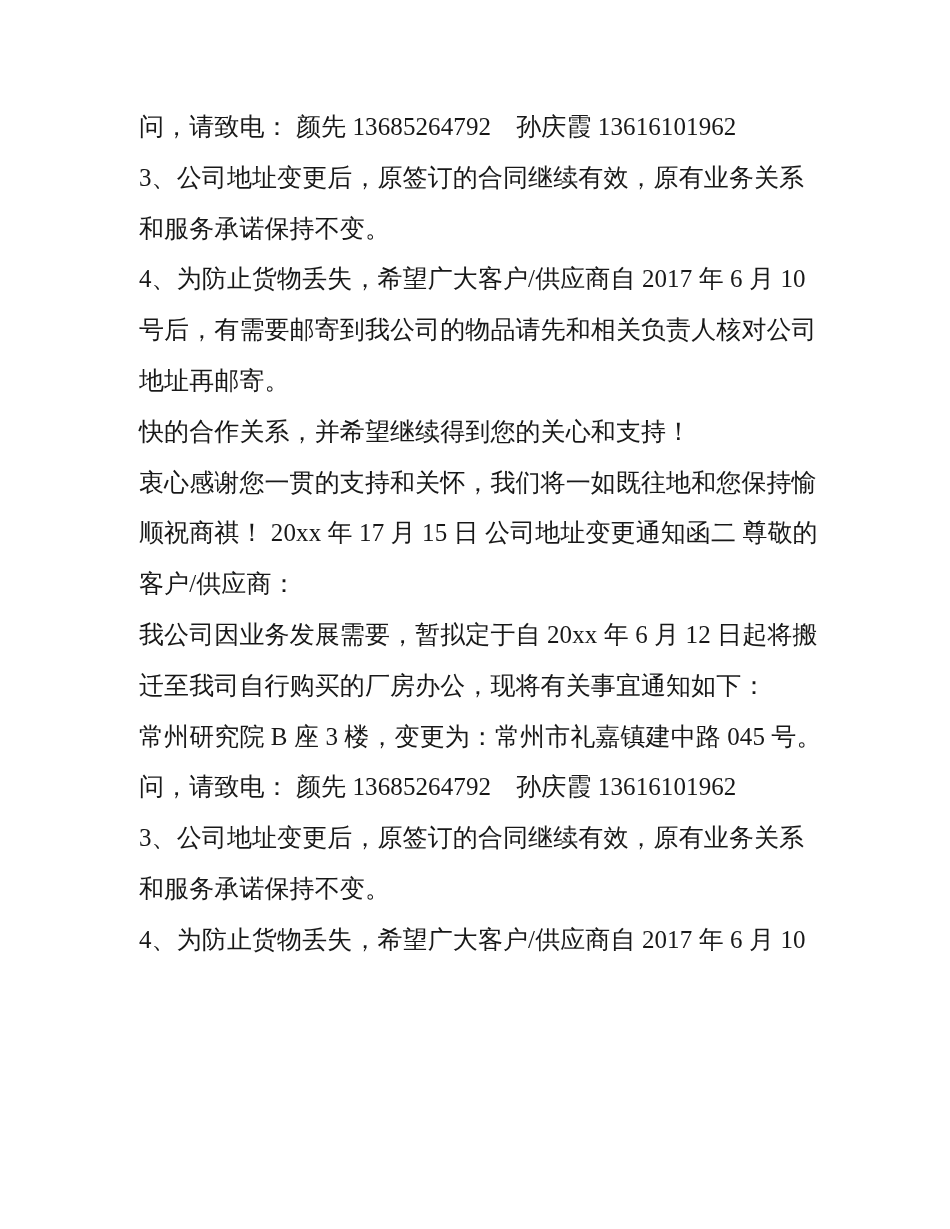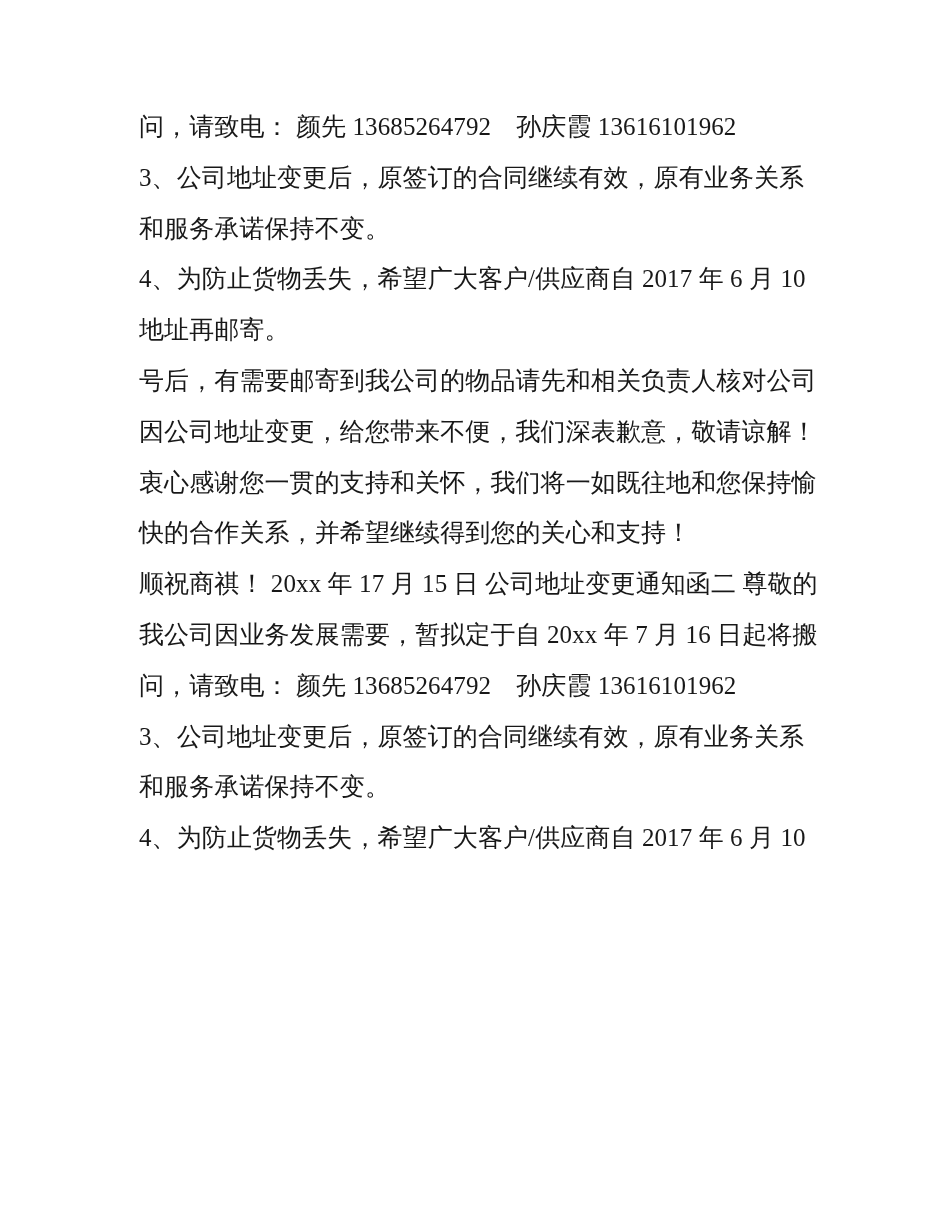--- a/index.html
+++ b/index.html
@@ -32,25 +32,27 @@
 </style>
 </head>
 <body>
 
 <div class="page">
   <div class="content">
     <div class="line">问，请致电： 颜先 13685264792　孙庆霞 13616101962</div>
     <div class="line">3、公司地址变更后，原签订的合同继续有效，原有业务关系</div>
     <div class="line">和服务承诺保持不变。</div>
     <div class="line">4、为防止货物丢失，希望广大客户/供应商自 2017 年 6 月 10</div>
+    <div class="line">号后，有需要邮寄到我公司的物品请先和相关负责人核对公司</div>
     <div class="line">地址再邮寄。</div>
-    <div class="line">号后，有需要邮寄到我公司的物品请先和相关负责人核对公司</div>
-    <div class="line">因公司地址变更，给您带来不便，我们深表歉意，敬请谅解！</div>
+    <div class="line">快的合作关系，并希望继续得到您的关心和支持！</div>
     <div class="line">衷心感谢您一贯的支持和关怀，我们将一如既往地和您保持愉</div>
-    <div class="line">快的合作关系，并希望继续得到您的关心和支持！</div>
     <div class="line">顺祝商祺！ 20xx 年 17 月 15 日 公司地址变更通知函二 尊敬的</div>
-    <div class="line">我公司因业务发展需要，暂拟定于自 20xx 年 7 月 16 日起将搬</div>
+    <div class="line">客户/供应商：</div>
+    <div class="line">我公司因业务发展需要，暂拟定于自 20xx 年 6 月 12 日起将搬</div>
+    <div class="line">迁至我司自行购买的厂房办公，现将有关事宜通知如下：</div>
+    <div class="line">常州研究院 B 座 3 楼，变更为：常州市礼嘉镇建中路 045 号。</div>
     <div class="line">问，请致电： 颜先 13685264792　孙庆霞 13616101962</div>
     <div class="line">3、公司地址变更后，原签订的合同继续有效，原有业务关系</div>
     <div class="line">和服务承诺保持不变。</div>
     <div class="line">4、为防止货物丢失，希望广大客户/供应商自 2017 年 6 月 10</div>
   </div>
 </div>
 
 </body></html>

